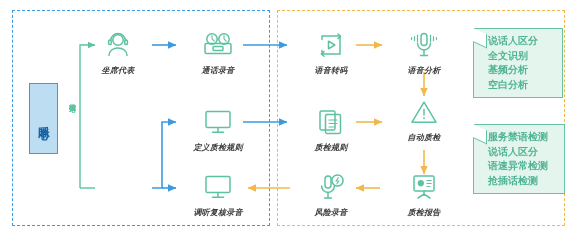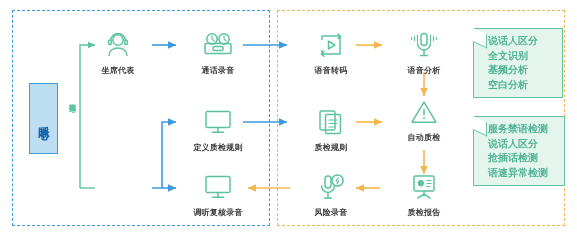--- a/index.html
+++ b/index.html
@@ -42,20 +42,21 @@
   
   .node { position: absolute; width: 78px; text-align: center; }
   .node .ico { height: 34px; display:flex; align-items:center; justify-content:center; }
   .node .lbl {
     margin-top: 3px;
     font-size: 8px;
     font-weight: bold;
     color: #3a3a3a;
     white-space: nowrap;
     letter-spacing: .2px;
+    font-style: italic;
   }
   .node svg { display:block; }
 
   
   #n-agent    { left: 79px;  top: 28px; }
   #n-rec      { left: 179px; top: 28px; }
   #n-trans    { left: 292px; top: 28px; }
   #n-voice    { left: 385px; top: 28px; }
   #n-defrule  { left: 179px; top: 105px; }
   #n-qcrule   { left: 292px; top: 105px; }
@@ -100,21 +101,21 @@
     position:absolute;
     left:-1px; top:-1px;
     width:13px; height:13px;
     background:#fff;
     border-right:1px solid #63c3a2;
     border-bottom:1px solid #63c3a2;
     transform-origin: top left;
     transform: skewY(25deg);
   }
   #callout-voice  { left: 473px; top: 28px;  width: 90px; }
-  #callout-qc     { left: 473px; top: 116px; width: 92px; }
+  #callout-qc     { left: 473px; top: 124px; width: 92px; }
 </style>
 </head>
 <body>
 
 <div id="canvas">
 
   <div class="region" id="region-left"></div>
   <div class="region" id="region-right"></div>
 
   <div id="callcenter">
@@ -290,17 +291,17 @@
   <div class="callout" id="callout-voice">
     <div class="line">说话人区分</div>
     <div class="line">全文识别</div>
     <div class="line">基频分析</div>
     <div class="line">空白分析</div>
   </div>
 
   <div class="callout" id="callout-qc">
     <div class="line">服务禁语检测</div>
     <div class="line">说话人区分</div>
+    <div class="line">语速异常检测</div>
     <div class="line">抢插话检测</div>
-    <div class="line">语速异常检测</div>
   </div>
 
 </div>
 
 </body></html>

